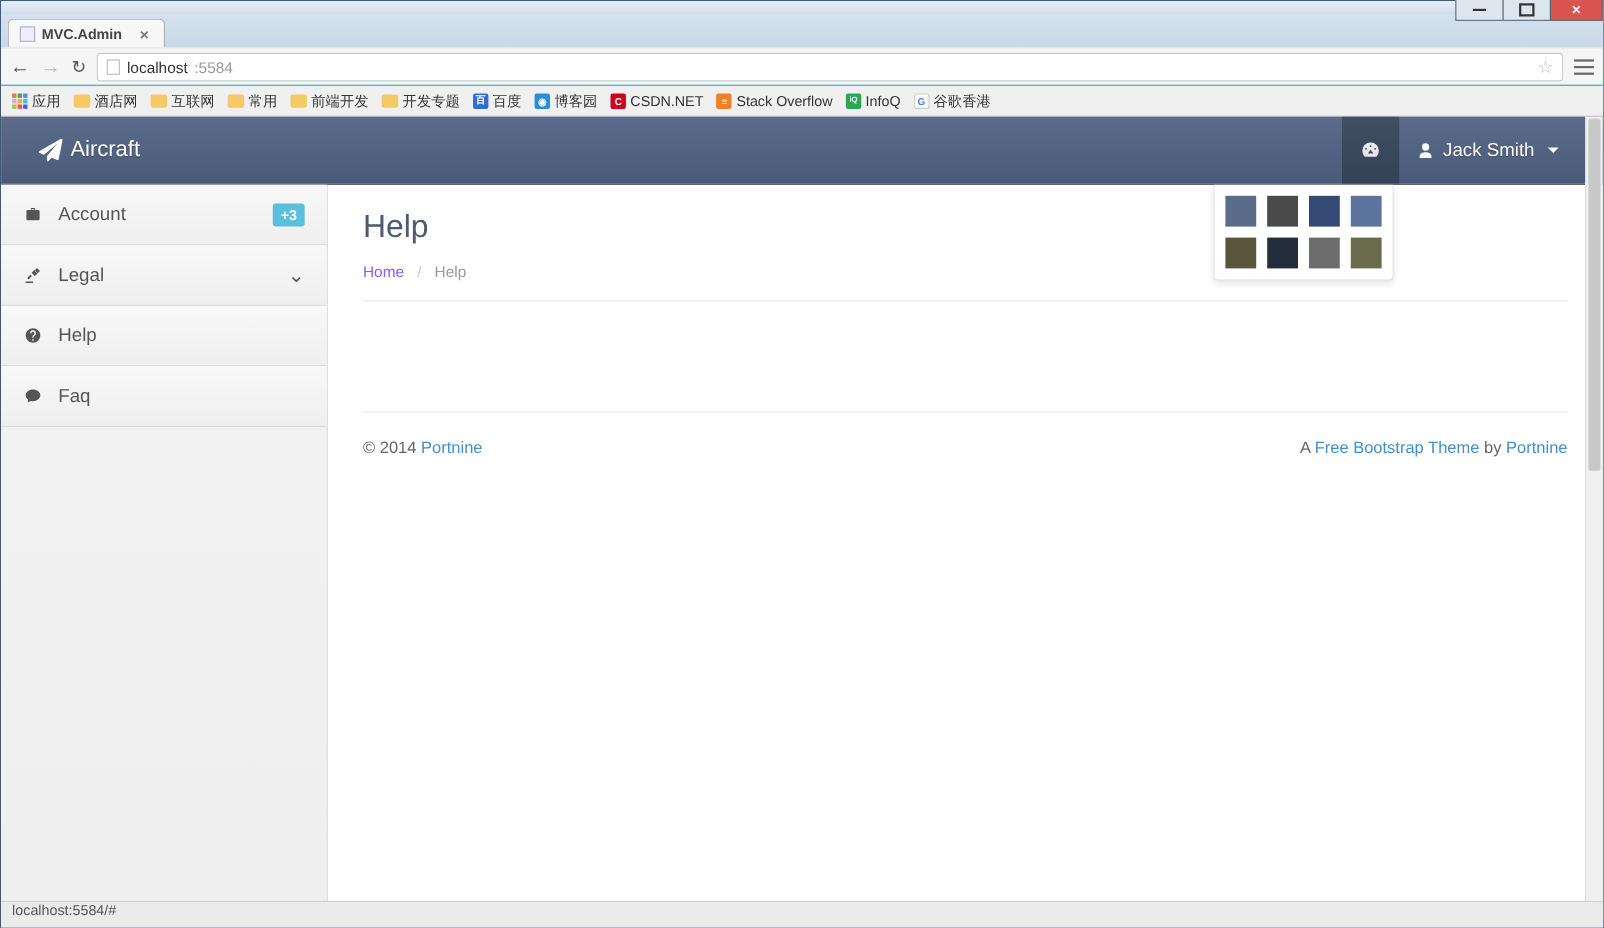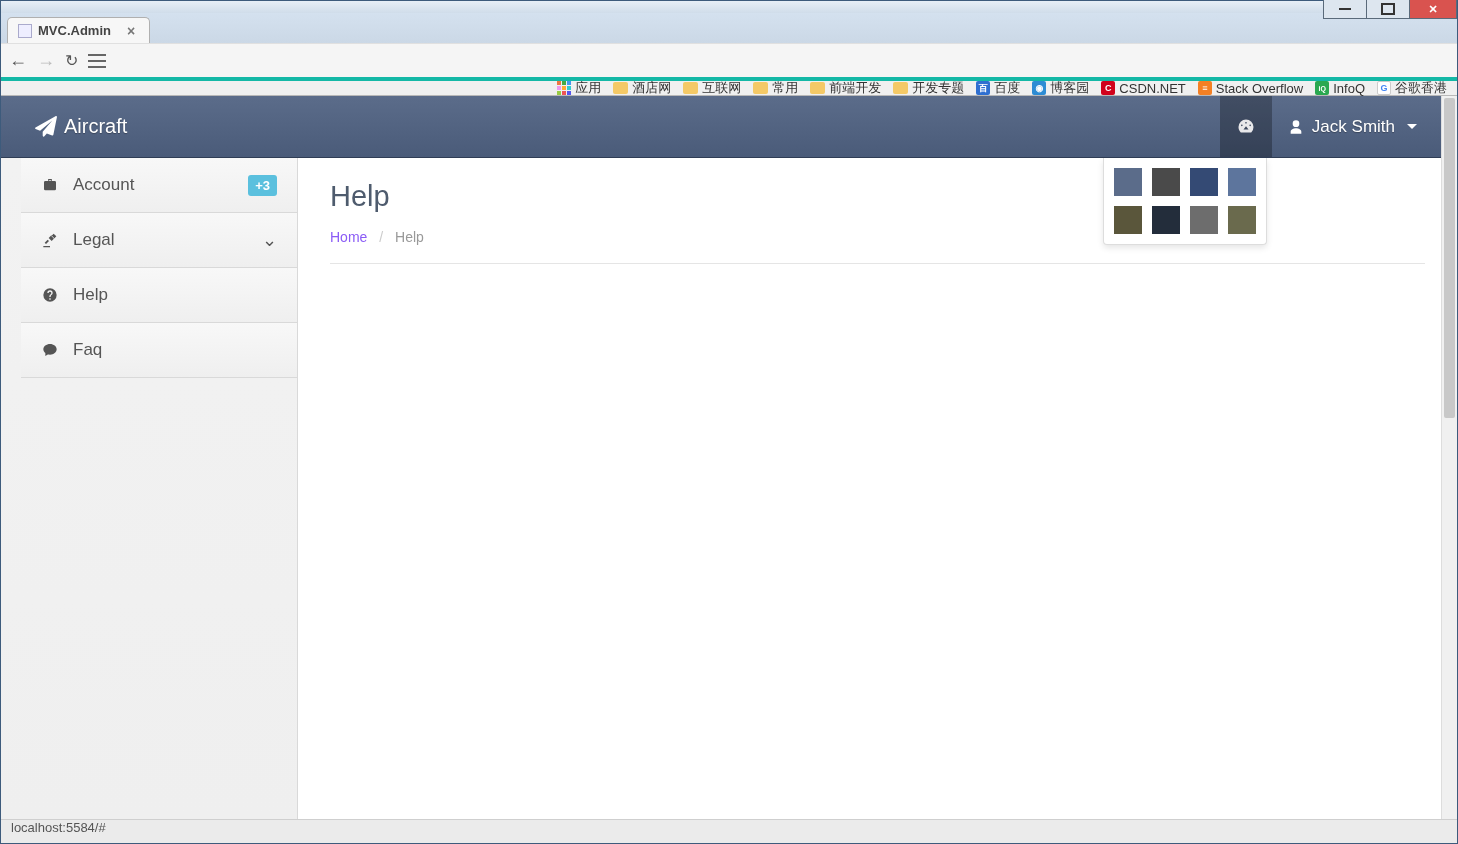--- a/index.html
+++ b/index.html
@@ -26,21 +26,21 @@
   .nav-arrow { font-size:18px; color:#555; }
   .nav-arrow.dim { color:#bbb; }
   .reload { font-size:16px; color:#555; }
   .omnibox { flex:1; height:26px; border:1px solid #ccc; border-radius:3px; display:flex; align-items:center; padding:0 8px; background:#fff; font-size:14px; color:#333; gap:6px; }
   .omnibox .file-icon { width:12px; height:14px; border:1px solid #bbb; }
   .omnibox .host { color:#333; }
   .omnibox .port { color:#999; }
   .star { color:#bbb; font-size:16px; margin-left:auto; }
   .hamburger { width:18px; height:14px; display:flex; flex-direction:column; justify-content:space-between; }
   .hamburger span { height:2px; background:#666; }
-  .bm-row { display:flex; align-items:center; height:18px; padding:0 10px; gap:12px; background:#f0f0f0; font-size:13px; color:#333; border-top:4px solid #14b8a6;justify-content:flex-end; }
+  .bm-row { display:flex; align-items:center; height:28px; padding:0 10px; gap:12px; background:#f0f0f0; font-size:13px; color:#333; border-top:1px solid #14b8a6; }
   .bm-item { display:flex; align-items:center; gap:4px; }
   .bm-folder { width:15px; height:12px; background:#f4c967; border-radius:2px; }
   .bm-grid { width:14px; height:14px; display:grid; grid-template-columns:repeat(3,1fr); grid-template-rows:repeat(3,1fr); gap:1px; }
   .bm-grid span:nth-child(1){background:#e74;} .bm-grid span:nth-child(2){background:#4a4;} .bm-grid span:nth-child(3){background:#49e;}
   .bm-grid span:nth-child(4){background:#e9e;} .bm-grid span:nth-child(5){background:#fa3;} .bm-grid span:nth-child(6){background:#3cc;}
   .bm-grid span:nth-child(7){background:#9c4;} .bm-grid span:nth-child(8){background:#e55;} .bm-grid span:nth-child(9){background:#55e;}
   .bm-icon-sq { width:14px; height:14px; display:flex; align-items:center; justify-content:center; font-size:9px; font-weight:bold; color:#fff; border-radius:2px; }
 
   
   .viewport { flex:1; background:#fff; display:flex; flex-direction:column; min-height:0; position:relative; }
@@ -49,21 +49,21 @@
   .brand { display:flex; align-items:center; gap:7px; font-weight:500; text-shadow:0 1px 1px rgba(0,0,0,.3); }
   .brand svg { width:22px; height:22px; fill:#fff; }
   .nav-right { margin-left:auto; display:flex; align-items:stretch; height:100%;text-align:center; }
   .theme-btn { width:52px; background:rgba(0,0,0,.28); display:flex; align-items:center; justify-content:center; cursor:pointer; }
   .theme-btn svg { width:20px; height:20px; fill:#e8e8ea; }
   .user-btn { display:flex; align-items:center; gap:8px; padding:0 20px 0 16px; font-size:17px; font-weight:400; cursor:pointer; text-shadow:0 1px 1px rgba(0,0,0,.3); }
   .user-btn svg.person { width:16px; height:16px; fill:#fff; }
   .caret { width:0; height:0; border-left:5px solid transparent; border-right:5px solid transparent; border-top:5px solid #fff; margin-left:4px; }
 
   .app-body { flex:1; display:flex; min-height:0; }
-  .sidebar { width:297px; background:linear-gradient(#f2f2f2,#efefef); border-right:1px solid #d9d9d9;padding-left:20px; }
+  .sidebar { width:297px; background:linear-gradient(#f2f2f2,#efefef); border-right:1px solid #d9d9d9; }
   .side-item { display:flex; align-items:center; height:55px; padding:0 20px; border-bottom:1px solid #d9d9d9; font-size:17px; color:#555; cursor:pointer; gap:14px; background:linear-gradient(#f8f8f8,#efefef); }
   .side-item .icon { width:18px; color:#555; display:flex; align-items:center; justify-content:center; }
   .side-item .icon svg { width:16px; height:16px; fill:#555; }
   .badge { margin-left:auto; background:#5bc0de; color:#fff; font-size:13px; font-weight:600; padding:3px 7px; border-radius:3px; }
   .chev { margin-left:auto; font-size:18px; color:#555; }
 
   .main { flex:1; padding:22px 32px 0 32px; position:relative; }
   .page-title { font-size:29px; font-weight:400; color:#4e5b6d; margin-bottom:16px; }
   .breadcrumb { font-size:14px; color:#999; padding-bottom:18px; border-bottom:1px solid #e5e5e5; }
   .breadcrumb a { color:#8b5cf6; text-decoration:none; }
@@ -97,20 +97,26 @@
       <div class="tab">
         <span class="page-icon"></span>
         <span>MVC.Admin</span>
         <span class="close-x">×</span>
       </div>
     </div>
     <div class="addr-row">
       <span class="nav-arrow">←</span>
       <span class="nav-arrow dim">→</span>
       <span class="reload">↻</span>
+      <div class="omnibox">
+        <span class="file-icon"></span>
+        <span class="host">localhost</span>
+          <span class="port">:5584</span>
+        <span class="star">☆</span>
+      </div>
       <div class="hamburger">
           <span></span>
           <span></span>
           <span></span>
         </div>
     </div>
     <div class="bm-row">
       <div class="bm-item">
         <span class="bm-grid">
             <span></span>
@@ -247,20 +253,28 @@
       </div>
 
       <div class="main">
         <h1 class="page-title">Help</h1>
         <div class="breadcrumb">
           <a href="#">Home</a>
           <span class="sep">/</span>
           <span>Help</span>
         </div>
 
+        <div class="footer">
+          <div>
+            <span>© 2014 </span><a href="#">Portnine</a>
+          </div>
+          <div class="right">
+            <span>A </span><a href="#">Free Bootstrap Theme</a><span> by </span><a href="#">Portnine</a>
+          </div>
+        </div>
       </div>
     </div>
 
     <div class="scrollbar-track">
       <div class="scrollbar-thumb"></div>
     </div>
 
     <div class="statusbar">
       <span>localhost:5584/#</span>
     </div>

